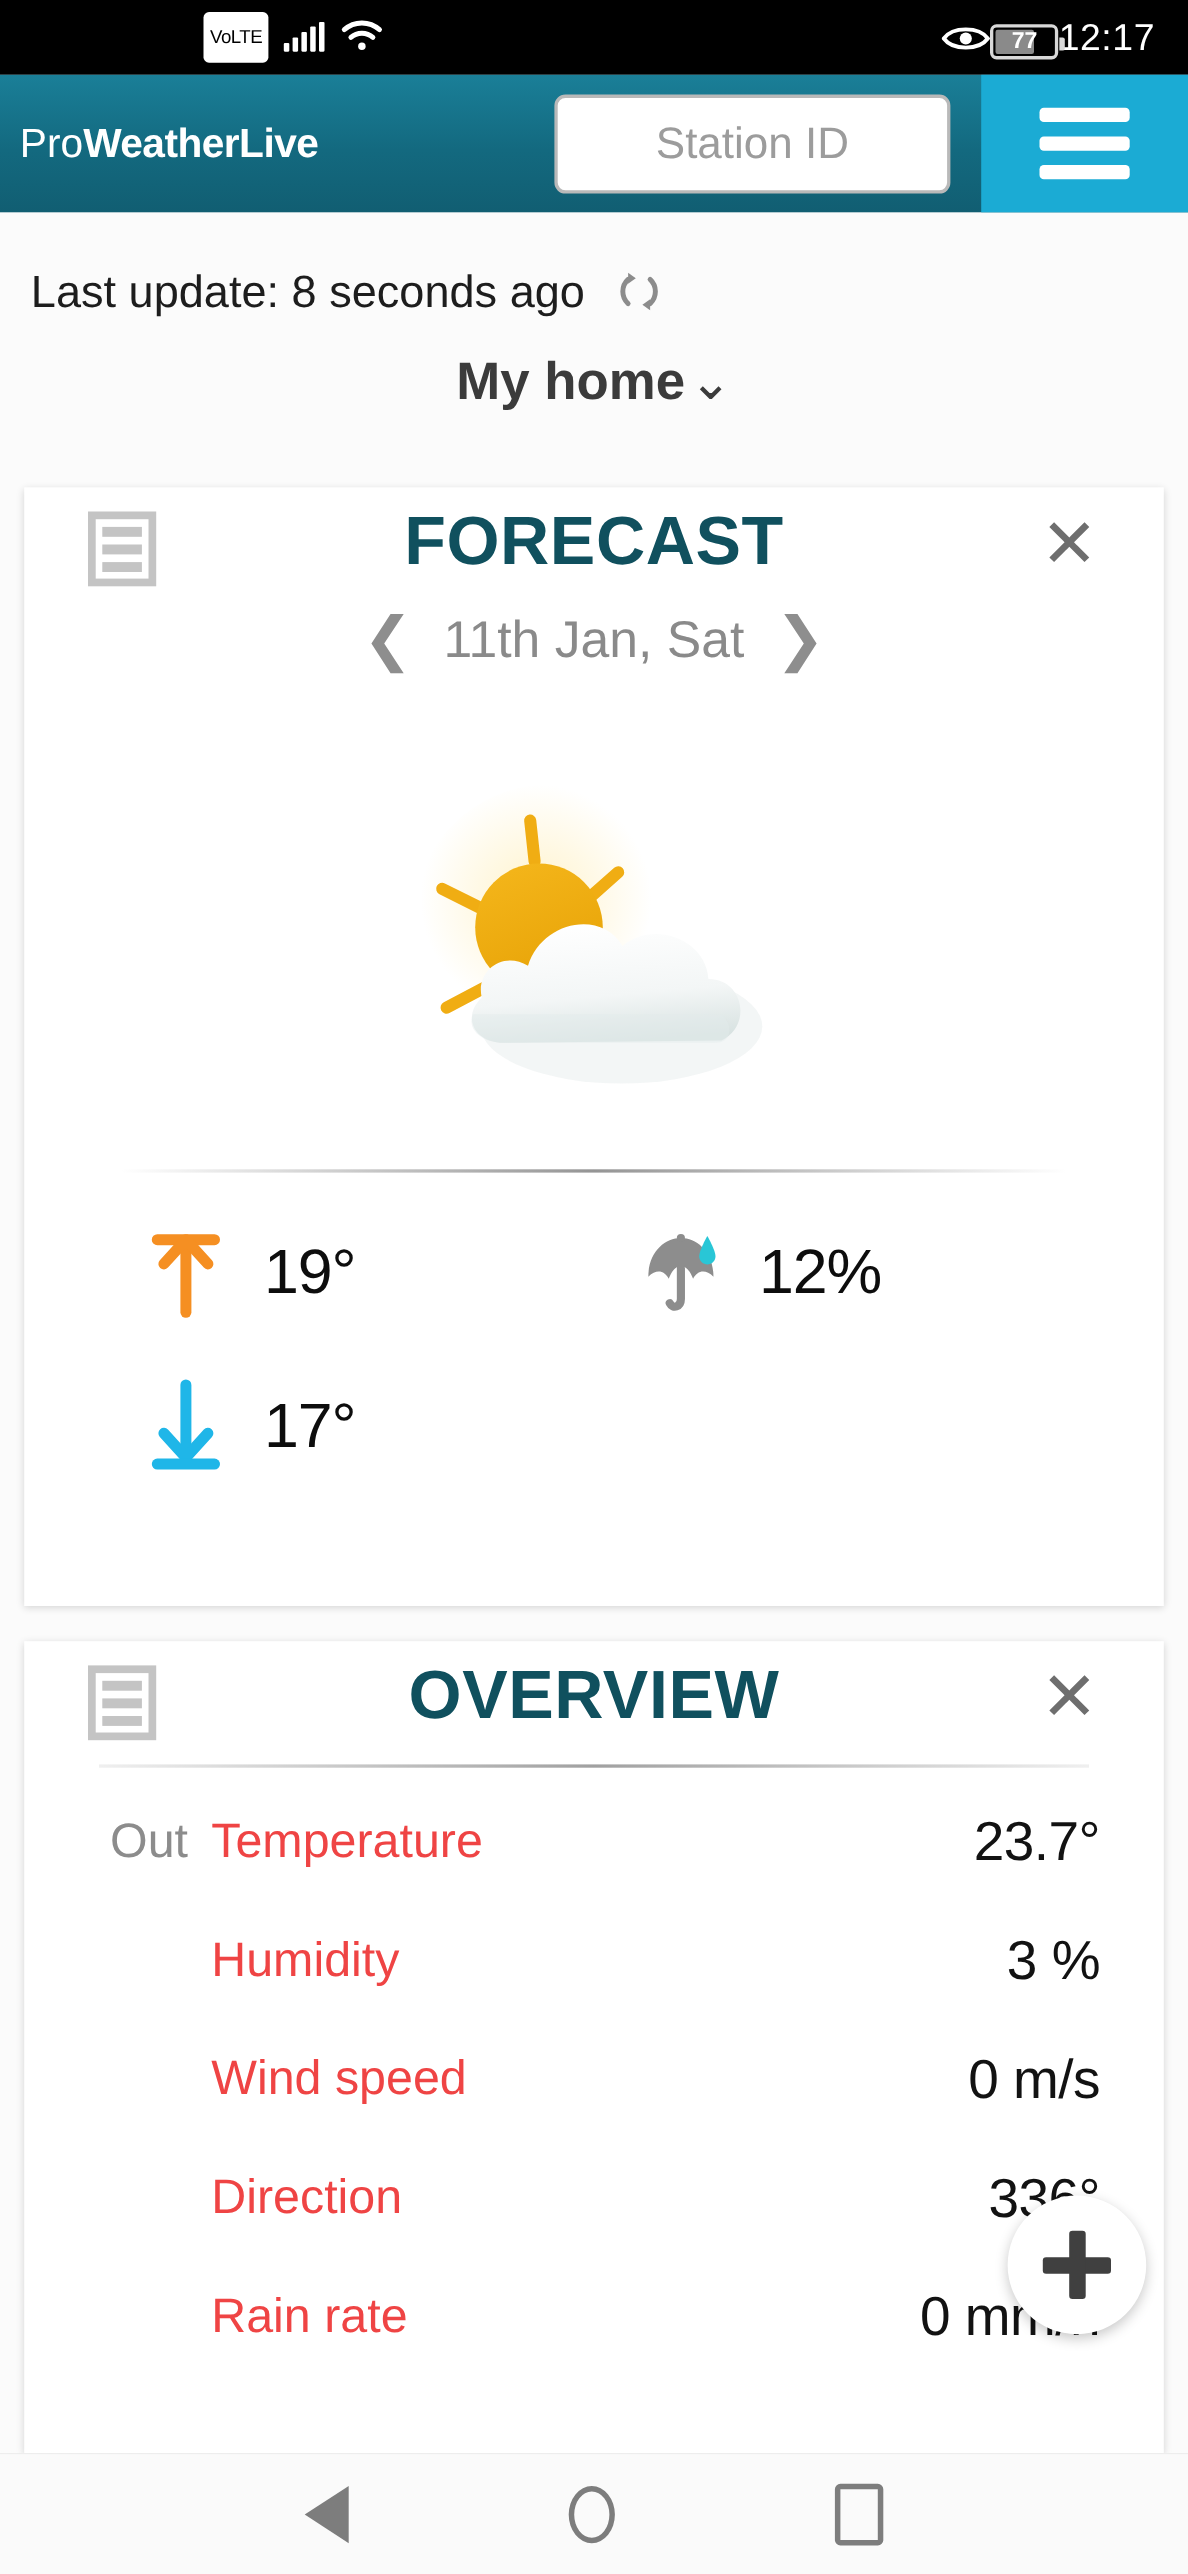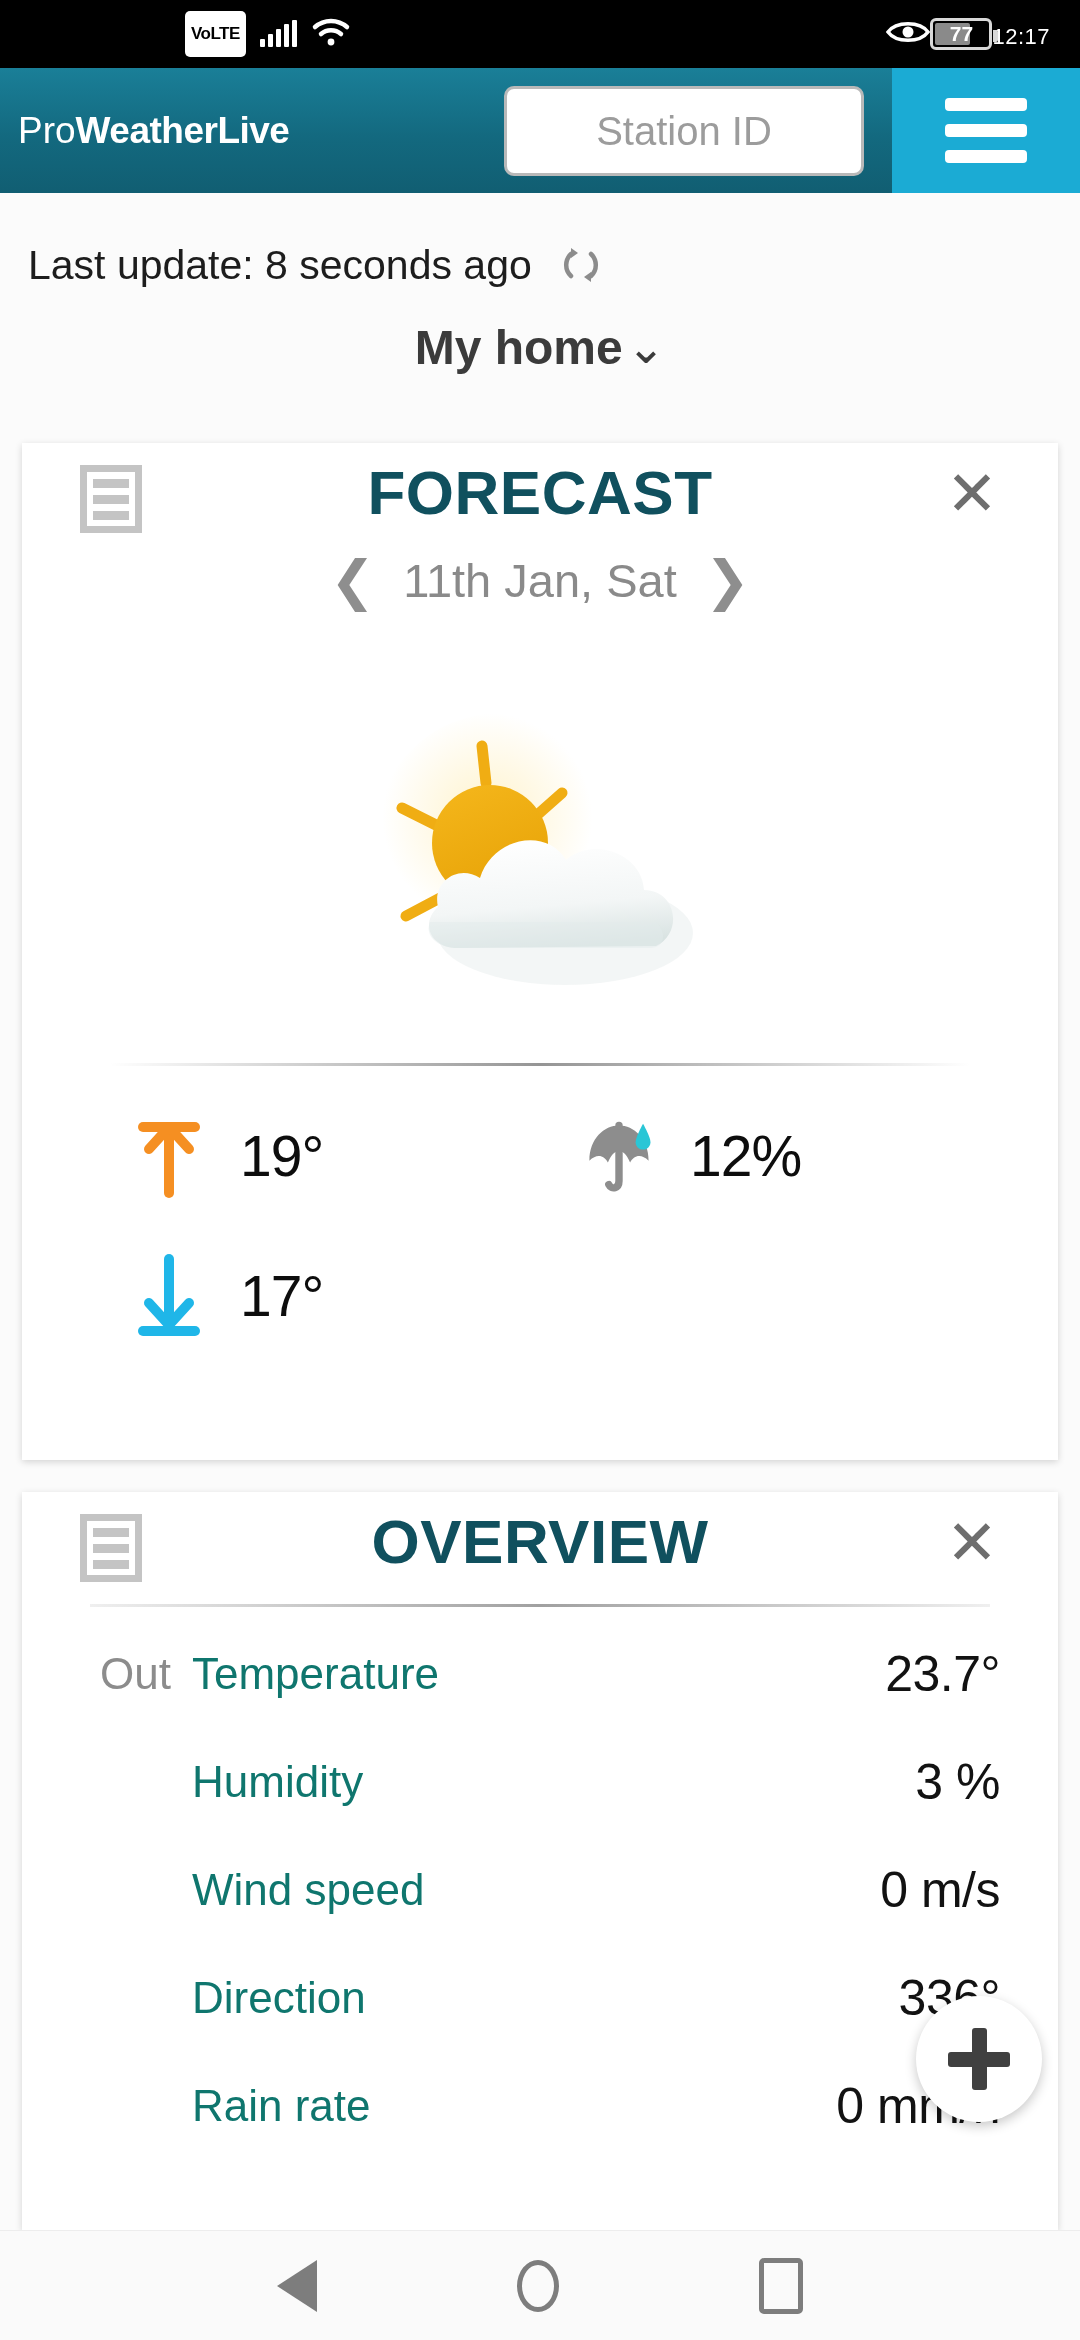--- a/index.html
+++ b/index.html
@@ -11,21 +11,21 @@
   }
   .phone { position:relative; width:1080px; height:2340px; background:#fbfbfb; }
 
   
   .statusbar {
     position:absolute; top:0; left:0; width:1080px; height:68px;
     background:#000; display:flex; align-items:center;
   }
   .sb-left { display:flex; align-items:center; gap:14px; margin-left:185px; }
   .volte {
-    background:#fff; color:#000; font-size:17px; font-weight:bold;
+    background:#fff; color:#000; font-size:17px; font-weight:normal;
     border-radius:5px; padding:14px 6px; letter-spacing:-0.5px; line-height:1.05;
   }
   .sig { display:flex; align-items:flex-end; gap:3px; height:26px; }
   .sig i { display:block; width:5px; background:#fff; border-radius:1px; }
   .sig i:nth-child(1){height:8px;} .sig i:nth-child(2){height:13px;}
   .sig i:nth-child(3){height:18px;} .sig i:nth-child(4){height:23px;}
   .sig i:nth-child(5){height:27px;}
   .sb-right {
     position:absolute; right:30px; display:flex; align-items:flex-end; gap:0;
   }
@@ -37,21 +37,21 @@
     content:""; position:absolute; right:-9px; top:9px;
     width:5px; height:12px; background:#d8d8d8; border-radius:0 2px 2px 0;
   }
   .battery .fill {
     position:absolute; left:2px; top:2px; bottom:2px; width:62%;
     background:#8a8a8a; border-radius:2px;
   }
   .battery span {
     position:relative; z-index:2; color:#fff; font-size:21px; font-weight:bold;
   }
-  .clock { color:#fff; font-size:22px; letter-spacing:0.5px; }
+  .clock { color:#fff; font-size:34px; letter-spacing:0.5px; }
 
   
   .appbar {
     position:absolute; top:68px; left:0; width:1080px; height:125px;
     background:linear-gradient(180deg,#1a7f98 0%,#13697f 55%,#115e72 100%);
     display:flex; align-items:center;
   }
   .logo { margin-left:18px; font-size:37px; color:#fff; white-space:nowrap; }
   .logo .pro { font-weight:400; }
   .logo .rest { font-weight:bold; letter-spacing:-0.5px; }
@@ -153,21 +153,21 @@
     position:absolute; top:112px; left:68px; width:900px; height:3px;
     background:linear-gradient(90deg, rgba(150,150,150,0.15) 0%, rgba(120,120,120,0.7) 50%, rgba(150,150,150,0.15) 100%);
   }
   .ovlist { position:absolute; top:128px; left:0; width:100%; }
   .ovrow {
     display:flex; align-items:center; height:108px; padding:0 58px 0 78px;
   }
   .ovrow .prefix {
     width:92px; font-size:44px; color:#8c8c8c; flex:none;
   }
-  .ovrow .label { font-size:44px; color:#0f766e; }
+  .ovrow .label { font-size:44px; color:#ef4444; }
   .ovrow .value {
     margin-left:auto; font-size:50px; color:#121212; letter-spacing:-0.5px;
   }
 
   
   .fab {
     position:absolute; right:38px; top:1996px; width:126px; height:126px;
     background:#fff; border-radius:50%;
     box-shadow:0 4px 12px rgba(0,0,0,0.22);
     display:flex; align-items:center; justify-content:center;

